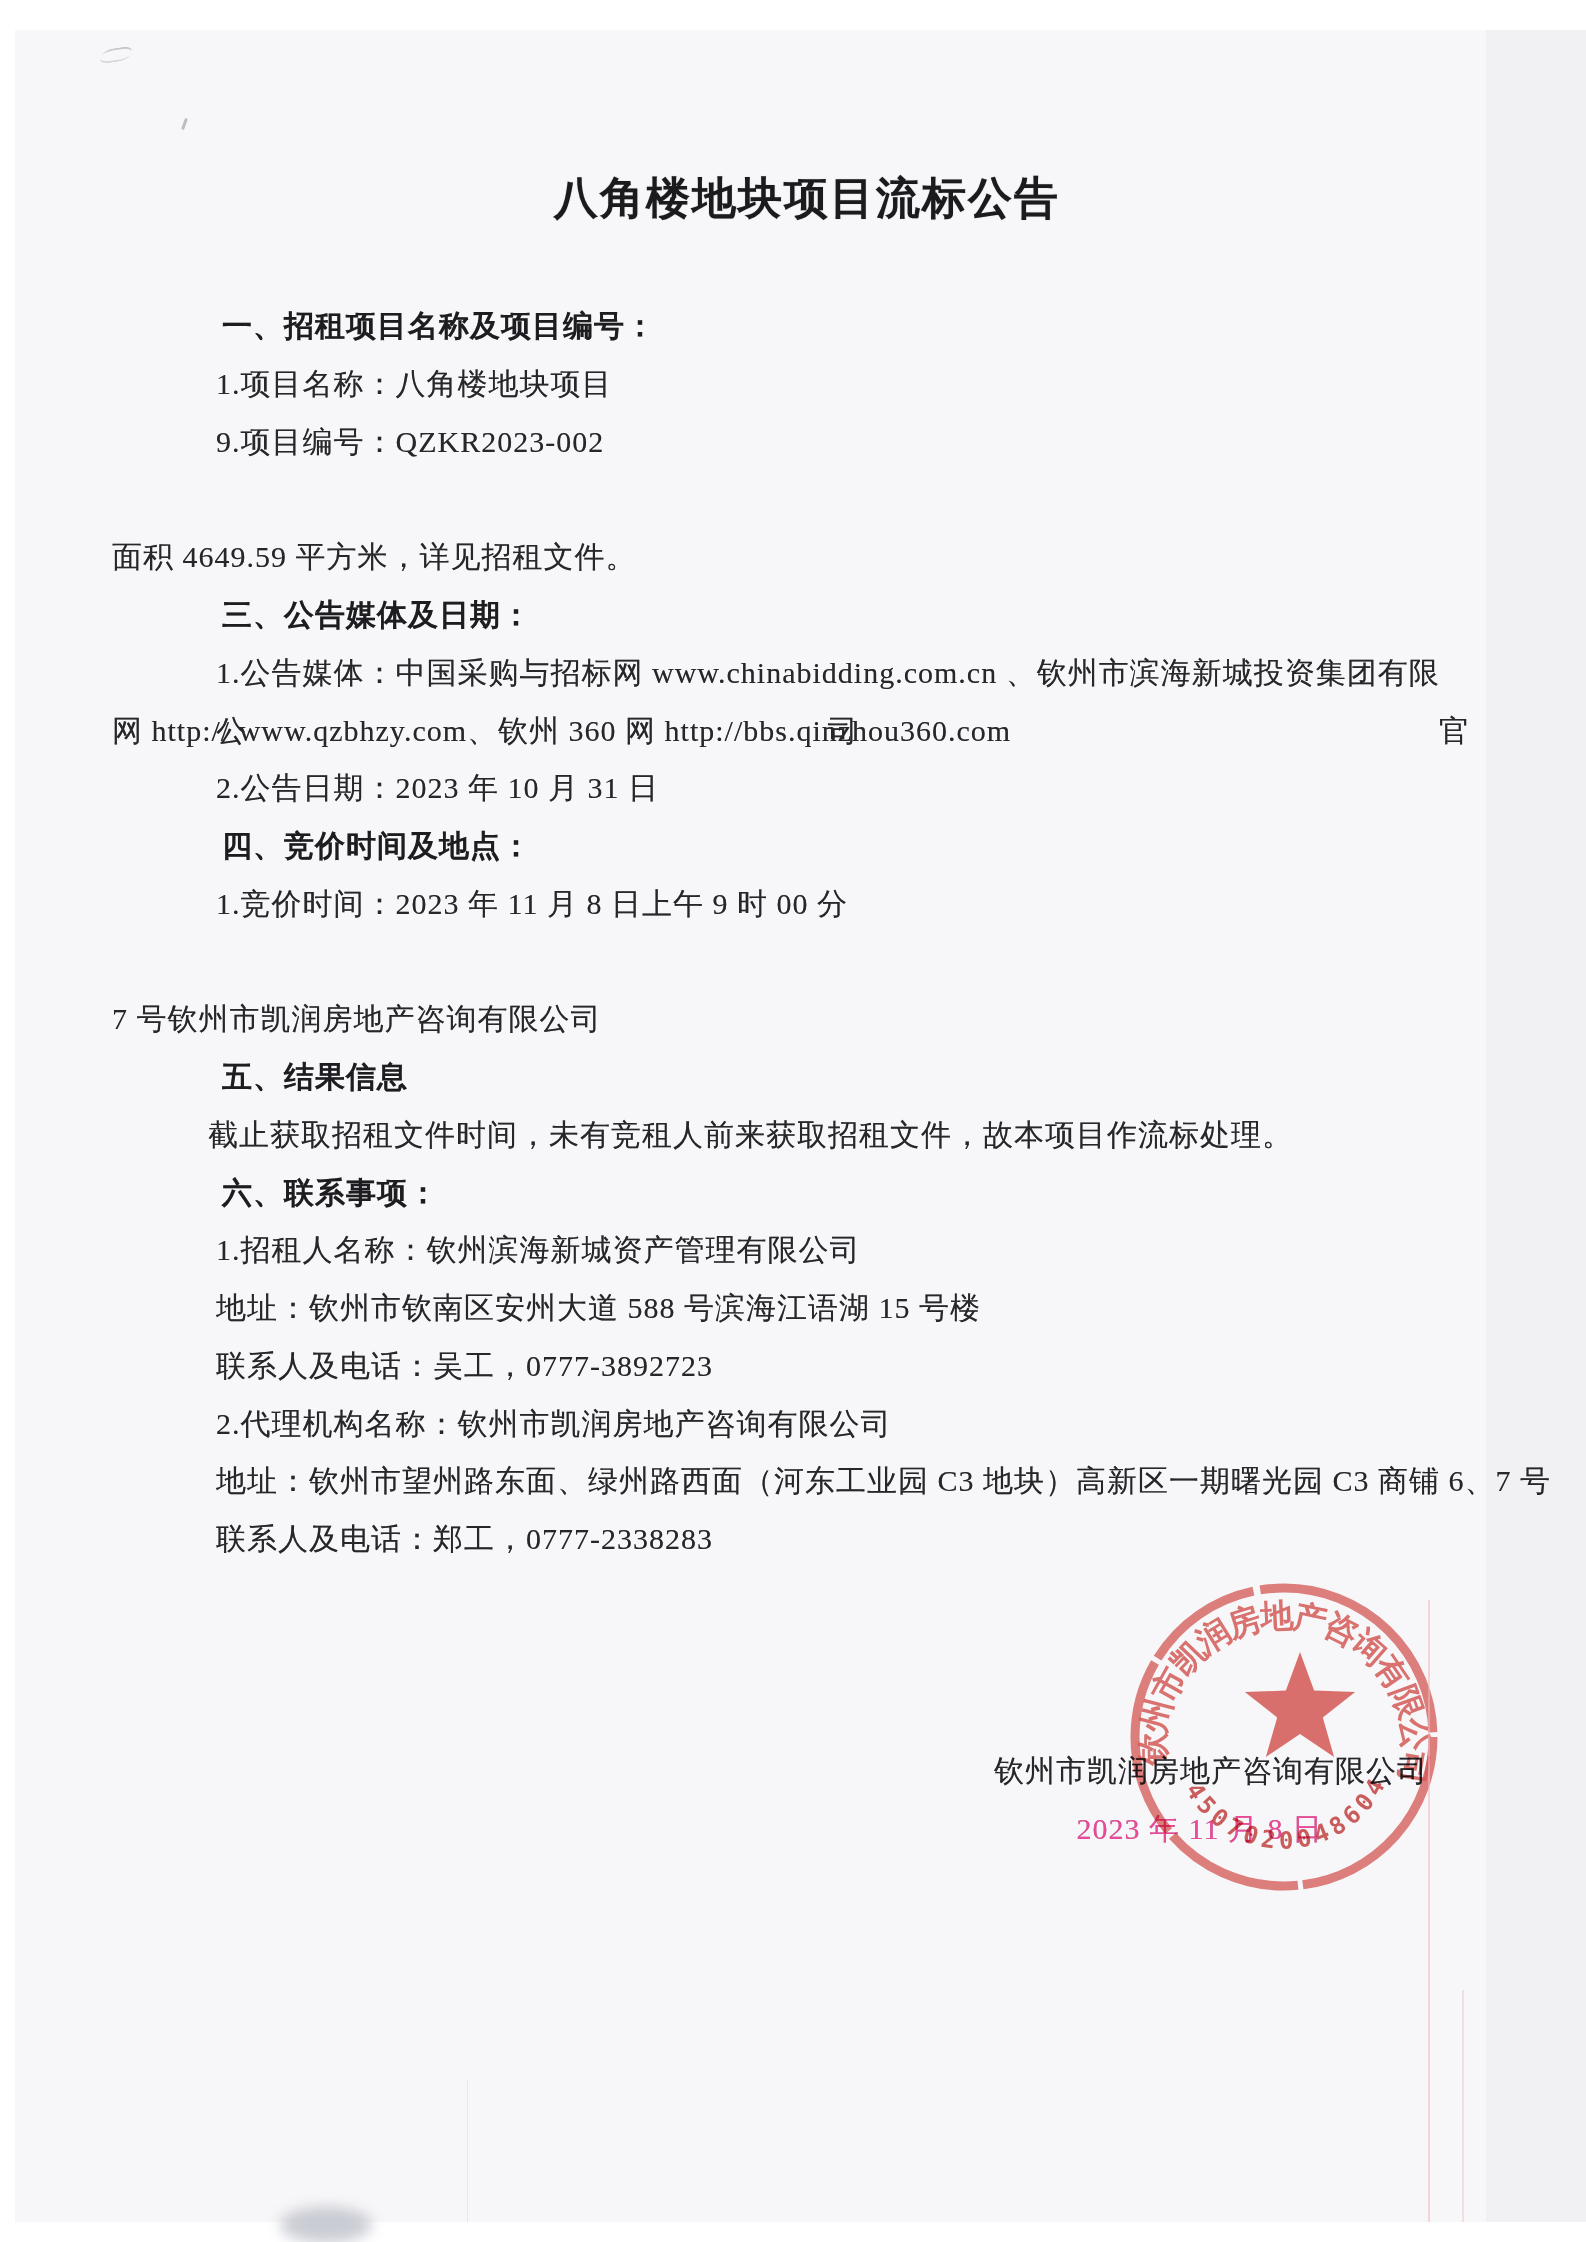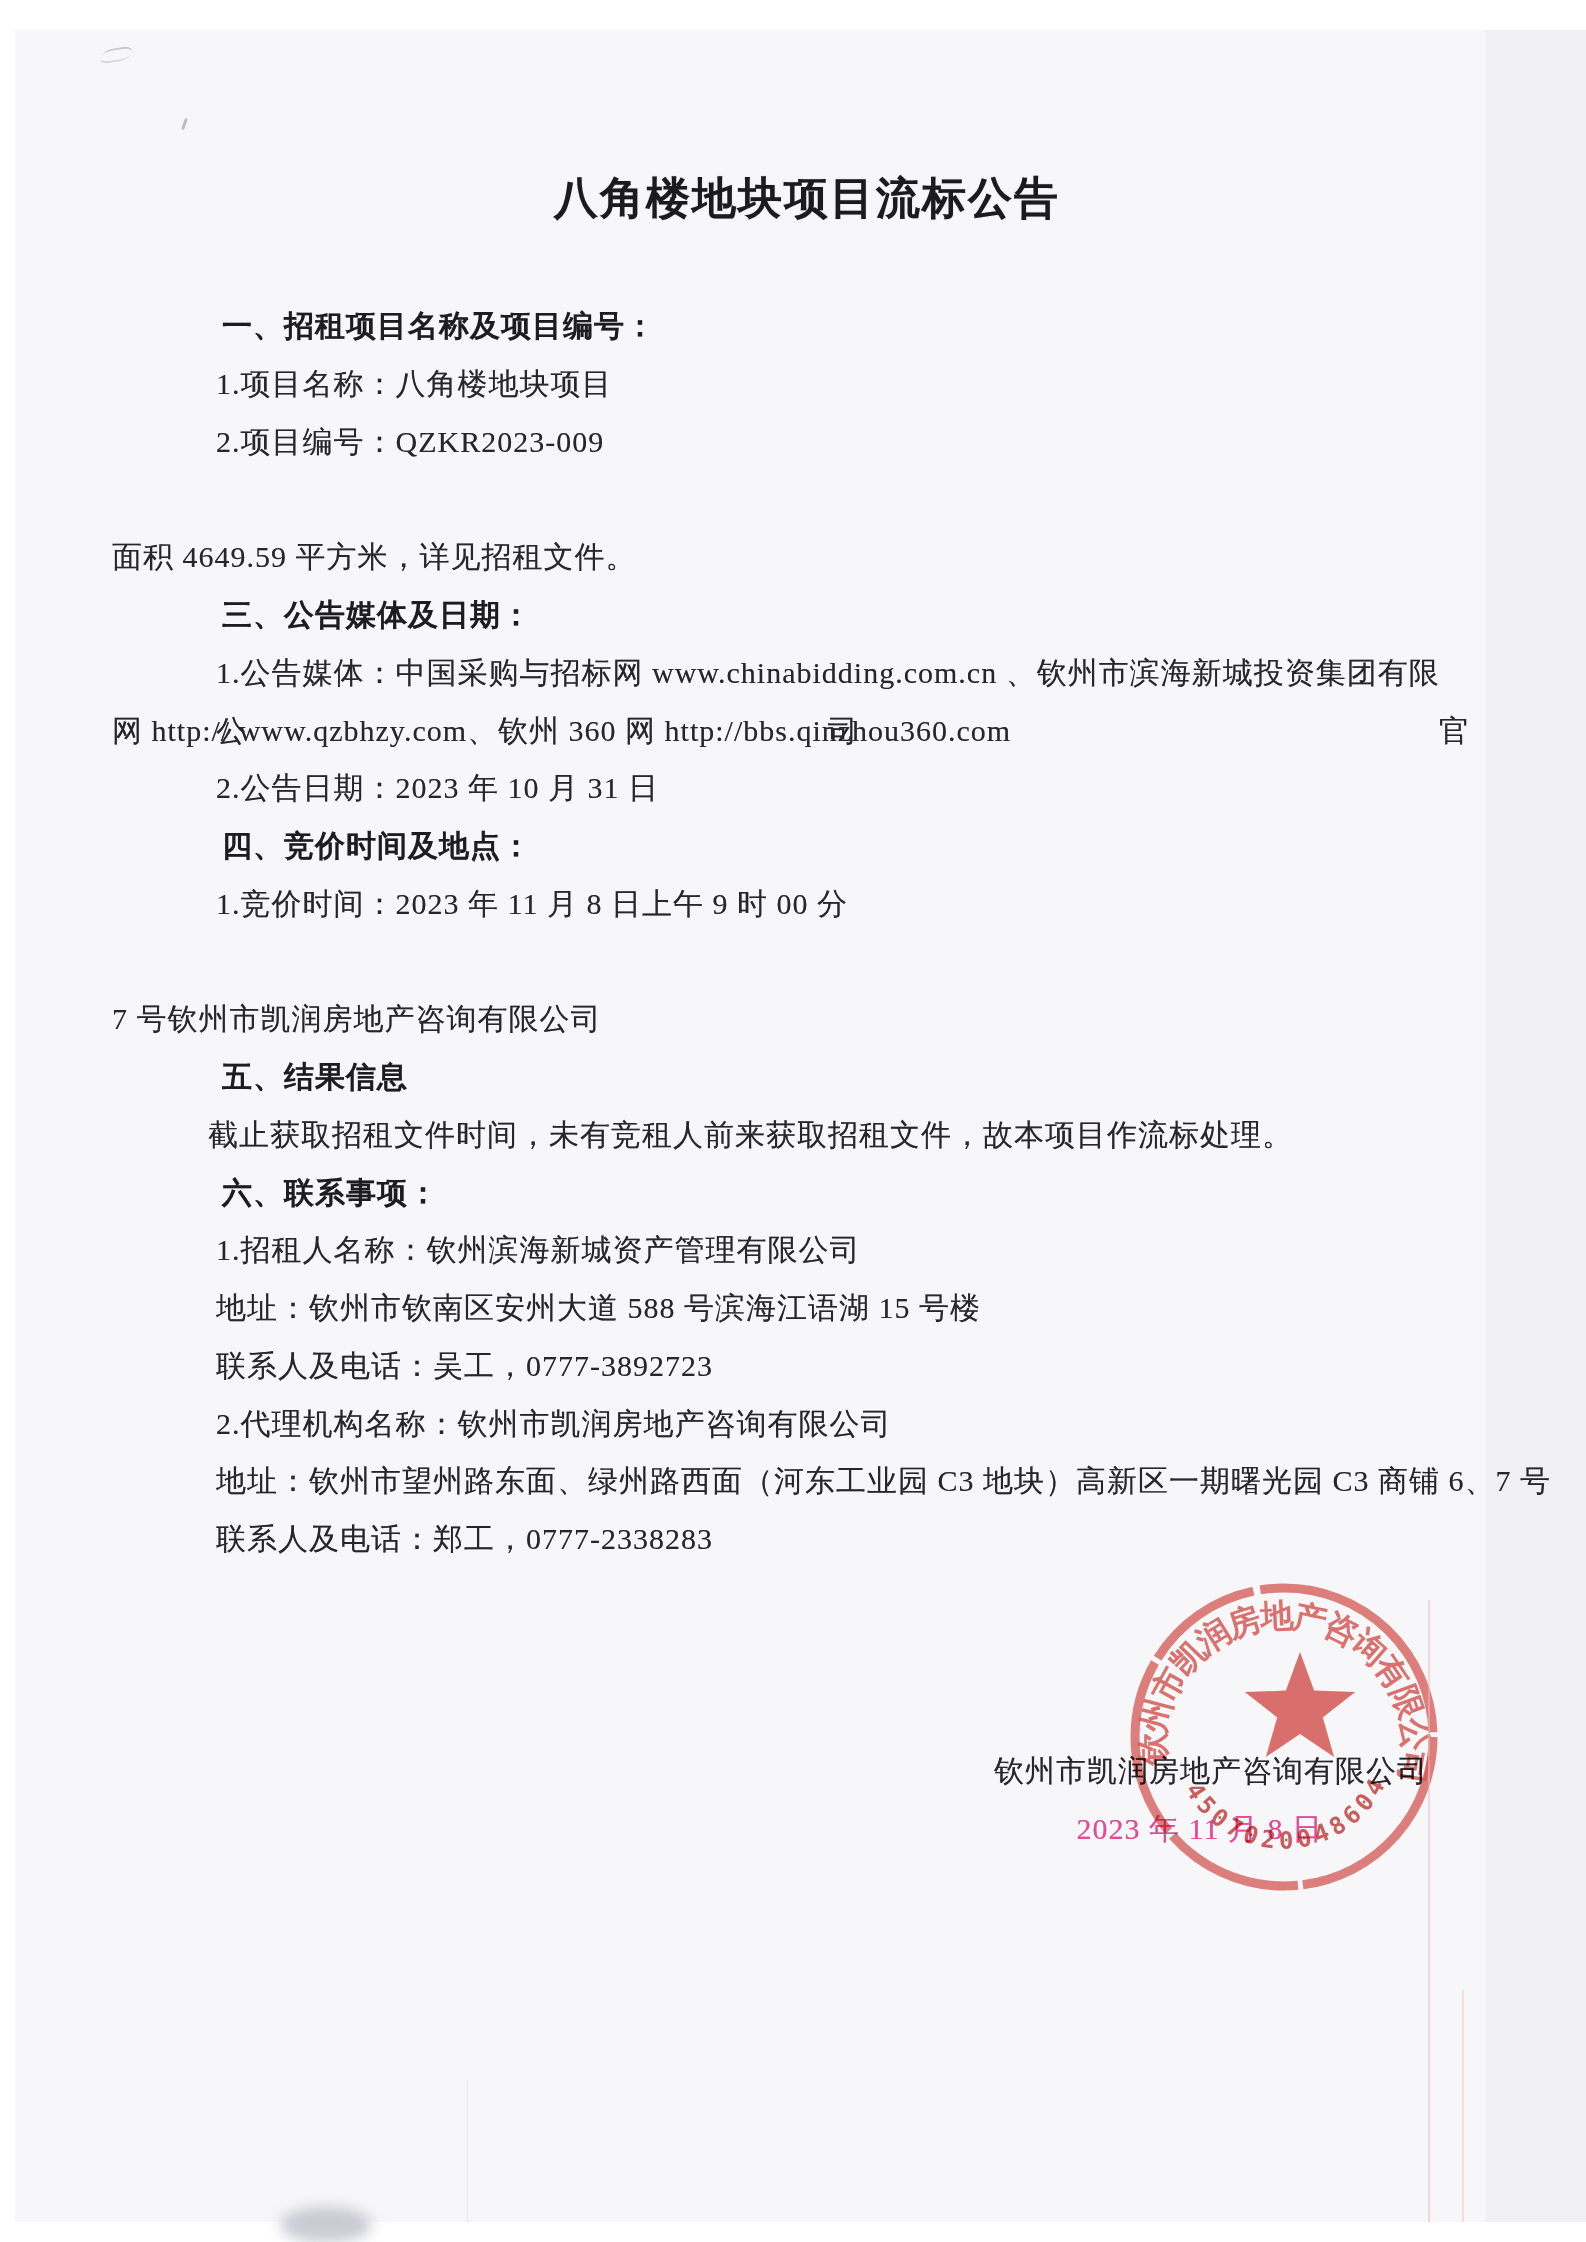--- a/index.html
+++ b/index.html
@@ -90,21 +90,21 @@
 <body>
 
 <div class="scan">
   <div class="paper"></div>
   <div class="paper-right-strip"></div>
 
   <div class="title">八角楼地块项目流标公告</div>
 
   <div class="ln h" style="top:297px"><b>一、招租项目名称及项目编号：</b><span></span></div>
   <div class="ln it" style="top:355px"><b></b><span>1.项目名称：八角楼地块项目</span></div>
-  <div class="ln it" style="top:413px"><b></b><span>2.项目编号：QZKR2023-009</span></div>
+  <div class="ln it" style="top:413px"><b></b><span>9.项目编号：QZKR2023-002</span></div>
   <div class="ln fl" style="top:528px"><b></b><span>面积 4649.59 平方米，详见招租文件。</span></div>
   <div class="ln h" style="top:586px"><b>三、公告媒体及日期：</b><span></span></div>
   <div class="ln it jf" style="top:644px"><b></b><span>1.公告媒体：中国采购与招标网 www.chinabidding.com.cn 、钦州市滨海新城投资集团有限公司官</span></div>
   <div class="ln fl" style="top:702px"><b></b><span>网 http:// www.qzbhzy.com、钦州 360 网 http://bbs.qinzhou360.com</span></div>
   <div class="ln it" style="top:759px"><b></b><span>2.公告日期：2023 年 10 月 31 日</span></div>
   <div class="ln h" style="top:817px"><b>四、竞价时间及地点：</b><span></span></div>
   <div class="ln it" style="top:875px"><b></b><span>1.竞价时间：2023 年 11 月 8 日上午 9 时 00 分</span></div>
   <div class="ln fl" style="top:990px"><b></b><span>7 号钦州市凯润房地产咨询有限公司</span></div>
   <div class="ln h" style="top:1048px"><b>五、结果信息</b><span></span></div>
   <div class="ln pf" style="top:1106px"><b></b><span>截止获取招租文件时间，未有竞租人前来获取招租文件，故本项目作流标处理。</span></div>

